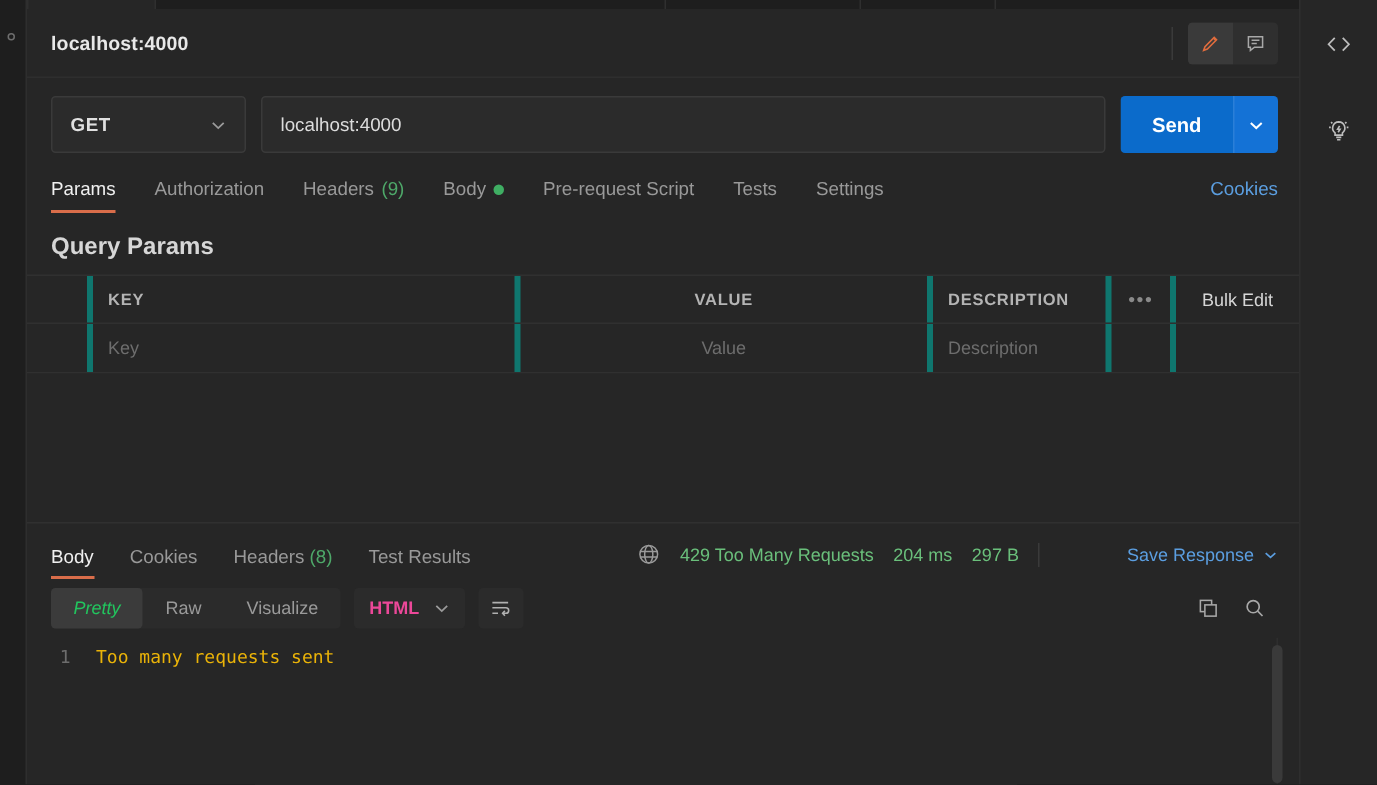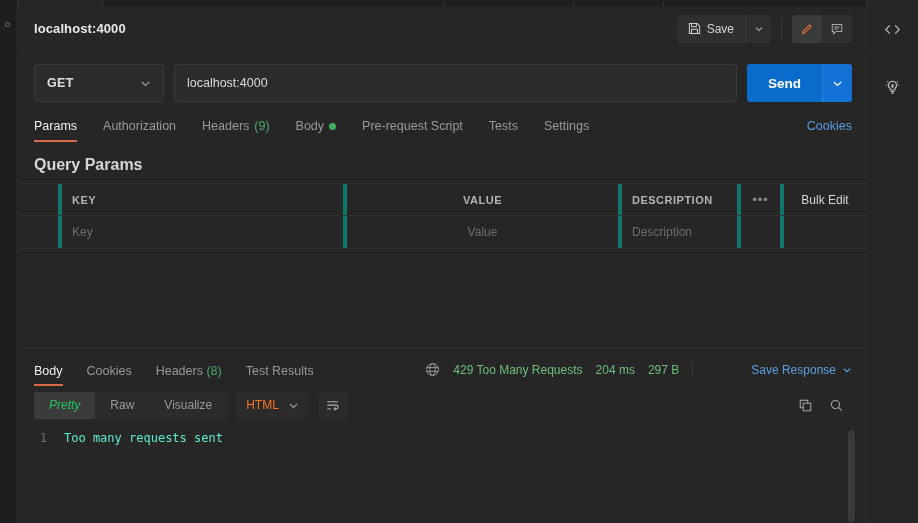--- a/index.html
+++ b/index.html
@@ -125,31 +125,31 @@
   .meta-sep { width: 1px; height: 16px; background: #3a3a3a; }
   .save-resp { font-size: 12px; color: #5b9ee0; cursor: pointer; display:flex; align-items:center; gap:6px;margin-left:45px;}
 
   
   .body-toolbar { display: flex; align-items: center; padding: 6px 14px 6px 16px; gap: 9px; }
   .seg-group { display: flex; background: #2b2b2b; border-radius: 3px; height: 27px; align-items: stretch; }
   .seg-btn { padding: 0 15px; display: flex; align-items: center; font-size: 12px; color: #9a9a9a; cursor: pointer; border-radius: 3px;}
   .seg-btn.active { background: #3b3b3b; color: #22c55e; font-style: italic; }
   .drop { height: 27px; background: #2b2b2b; border-radius: 3px; display: flex; align-items: center;
           gap: 9px; padding: 0 10px; cursor: pointer; }
-  .drop-lbl { font-size: 12px; color: #f97316; font-weight: normal; }
+  .drop-lbl { font-size: 12px; color: #ec4899; font-weight: bold; }
   .sq-btn { width: 30px; height: 27px; background: #2b2b2b; border-radius: 3px;
             display: flex; align-items: center; justify-content: center; cursor: pointer; }
   .tb-right { margin-left: auto; display: flex; align-items: center; gap: 16px; padding-right: 8px;}
   .tb-icon { cursor: pointer; display: flex; }
 
   
   .code-area { flex: 1; background: #262626; position: relative; overflow: hidden; }
   .code-line { display: flex; padding-top: 6px; font-family: "DejaVu Sans Mono", monospace; font-size: 12px; }
   .ln { width: 46px; text-align: right; color: #6d6d6d; padding-right: 17px; flex: 0 0 46px; }
-  .ctext { color: #5eead4; white-space: pre; }
+  .ctext { color: #eab308; white-space: pre; }
   .vscroll { position: absolute; right: 11px; top: 5px; width: 7px; height: 92px;
              background: #3a3a3a; border-radius: 4px; }
   .vtrack { position: absolute; right: 14px; top: 0; bottom: 0; width: 1px; background:#2e2e2e;}
 
   
   .right-rail { width: 52px; flex: 0 0 52px; height: 523px; background: #262626;
                 border-left: 1px solid #2e2e2e; display: flex; flex-direction: column;
                 align-items: center; padding-top: 12px; gap: 24px; }
   .rr-btn { width: 34px; height: 34px; display: flex; align-items: center; justify-content: center; cursor: pointer; }
   svg { display: block; }
@@ -169,39 +169,20 @@
       <div class="seg s1"></div>
       <div class="seg s2"></div>
       <div class="seg s3"></div>
       <div class="seg s4"></div>
       <div class="seg s5"></div>
     </div>
 
     <div class="req-header">
       <div class="req-title">localhost:4000</div>
       <div class="hdr-right">
-        <div class="save-group">
-          <div class="save-btn">
-            <span>
-              <svg width="13" height="13" viewBox="0 0 14 14" fill="none" stroke="#cfcfcf" stroke-width="1.1">
-                <path d="M1.5 1.5h8.3L12.5 4.2v8.3h-11z"></path>
-                <rect x="4" y="1.6" width="5" height="3.4"></rect>
-                <rect x="3.8" y="7.8" width="6.4" height="4.6"></rect>
-              </svg>
-            </span>
-            <span>Save</span>
-          </div>
-          <div class="save-caret">
-            <span>
-              <svg width="10" height="10" viewBox="0 0 10 10" fill="none" stroke="#b0b0b0" stroke-width="1.1">
-                <path d="M2 3.7L5 6.6l3-2.9"></path>
-              </svg>
-            </span>
-          </div>
-        </div>
         <div class="hdr-div"></div>
         <div class="icon-pair">
           <div class="icon-sq active">
             <span>
               <svg width="14" height="14" viewBox="0 0 16 16" fill="none" stroke="#e06c3d" stroke-width="1.2">
                 <path d="M2.8 13.2l1-2.8 7-7 1.8 1.8-7 7z"></path>
                 <path d="M10.3 3.9l1.8 1.8"></path>
               </svg>
             </span>
           </div>

